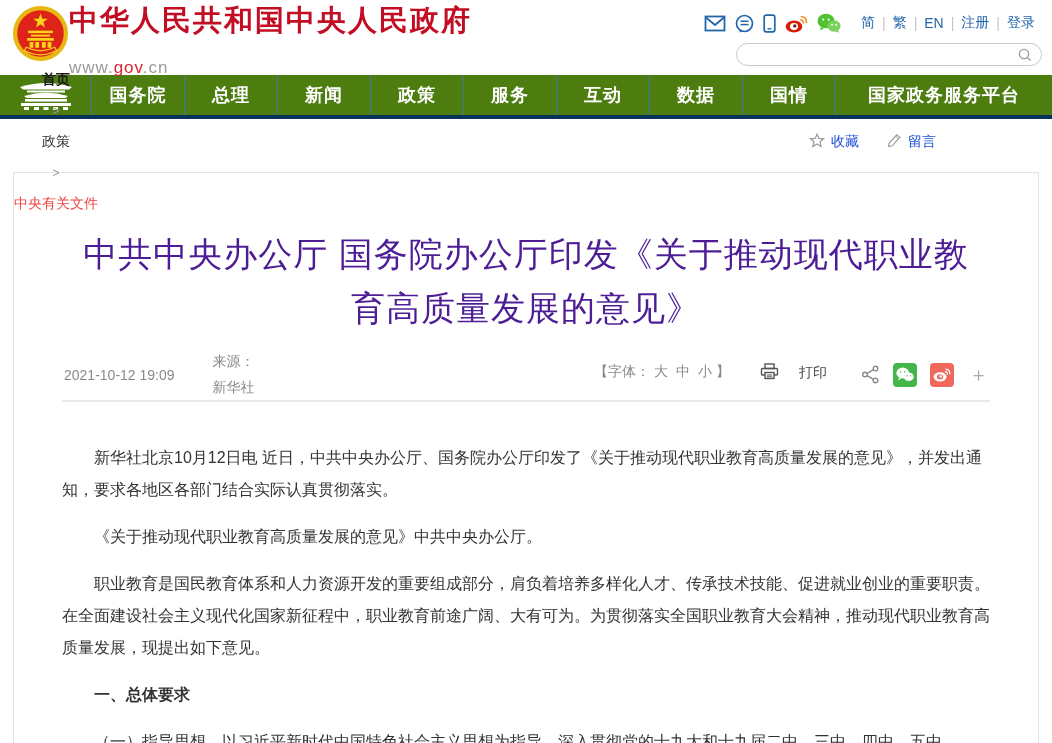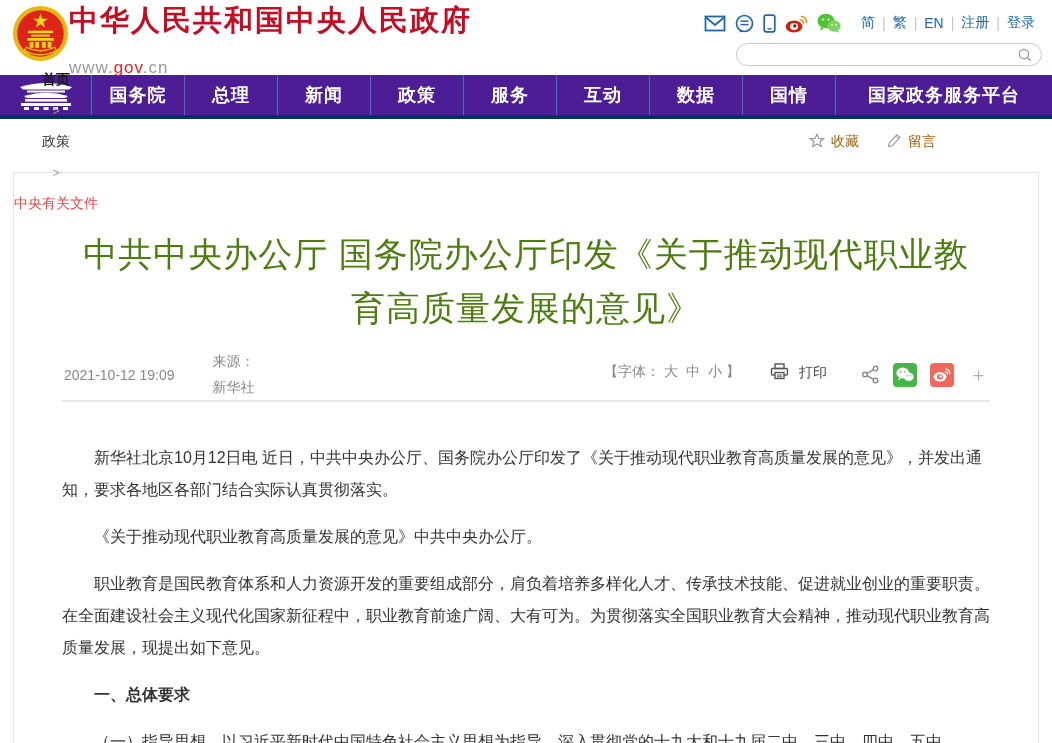--- a/index.html
+++ b/index.html
@@ -23,51 +23,51 @@
   .util-icon { display:flex; align-items:center; cursor:pointer; }
   .util-links { display:flex; align-items:center; font-size:14px; margin-left:4px; }
   .util-links .lnk { color:#2266aa; padding:0 7px; cursor:pointer; }
   .util-sep { color:#c4c4c4; }
   .search-box { margin-top:8px; width:306px; height:23px; border:1px solid #c9c9c9; border-radius:12px;
     display:flex; align-items:center; padding:0 8px 0 12px; background:#fff; }
   .search-box input { flex:1; border:none; outline:none; font-size:13px; background:transparent; color:#333; }
   .search-btn { display:flex; align-items:center; cursor:pointer; }
 
   
-  .main-nav { display:flex; height:40px; background:#4c1d95; }
+  .main-nav { display:flex; height:40px; background:#4d7c0f; }
   .nav-home { width:92px; display:flex; align-items:center; justify-content:center;
     border-right:1px solid #3f77ad; cursor:pointer; }
   .nav-item { width:93px; display:flex; align-items:center; justify-content:center; color:#fff;
     font-size:18px; font-weight:bold; border-right:1px solid #3f77ad; letter-spacing:1px; cursor:pointer; }
   .nav-item.wide { flex:1; border-right:none; }
   .nav-underline { height:4px; background:#0a3158; }
 
   
   .breadcrumb-row { height:46px; display:flex; align-items:center; justify-content:space-between; padding:0 14px; }
   .breadcrumb { font-size:14px; display:flex; align-items:center; gap:15px;flex-direction:column; }
   .bc-home { font-weight:bold; color:#1a1a1a; cursor:pointer; }
   .bc-link { color:#333; cursor:pointer; }
   .bc-current { color:#ef4444; }
   .bc-sep { color:#999; font-size:12px; }
-  .bc-actions { display:flex; gap:28px; margin-right:102px; color:#a16207; font-size:14px; }
+  .bc-actions { display:flex; gap:28px; margin-right:102px; color:#1d4ed8; font-size:14px; }
   .bc-action { display:flex; align-items:center; gap:6px; cursor:pointer; }
 
   
   .content-card { margin:7px 13px 0; border:1px solid #e3e3e3; padding:54px 48px 30px; height:760px; background:#fff; }
-  .article-title { font-size:34px; color:#4d7c0f; text-align:center; font-weight:400;
+  .article-title { font-size:34px; color:#4c1d95; text-align:center; font-weight:400;
     line-height:1.6; margin:0 auto 26px; max-width:910px; letter-spacing:1px; }
 
   .meta-row { display:flex; justify-content:space-between; align-items:center; font-size:14px;
     color:#898989; padding:0 2px; height:26px; }
   .meta-left { display:flex; align-items:center; gap:38px; }
   .meta-src { display:flex; gap:8px;flex-direction:column; }
   .meta-right { display:flex; align-items:flex-start; }
   .fontsize { display:flex; align-items:center; }
   .fontsize .opt { margin:0 4px; cursor:pointer; }
-  .print-btn { display:flex; align-items:center; gap:10px; color:#4a4a4a; margin-left:30px; cursor:pointer; }
+  .print-btn { display:flex; align-items:center; gap:20px; color:#4a4a4a; margin-left:30px; cursor:pointer; }
   .share-group { display:flex; align-items:center; gap:13px; margin-left:34px; }
   .share-nodes { cursor:pointer; display:flex; }
   .badge { width:24px; height:24px; border-radius:4px; display:flex; align-items:center; justify-content:center; cursor:pointer; }
   .badge.wechat { background:#44b549; }
   .badge.weibo { background:#f0685c; }
   .plus { color:#aaa; font-size:19px; line-height:1; cursor:pointer; margin-left:2px; }
 
   .divider { border:none; border-top:2px solid #e8e8e8; margin:12px 0 0; }
 
   .article-body { margin-top:40px; font-size:16px; line-height:32px; color:#333; }

